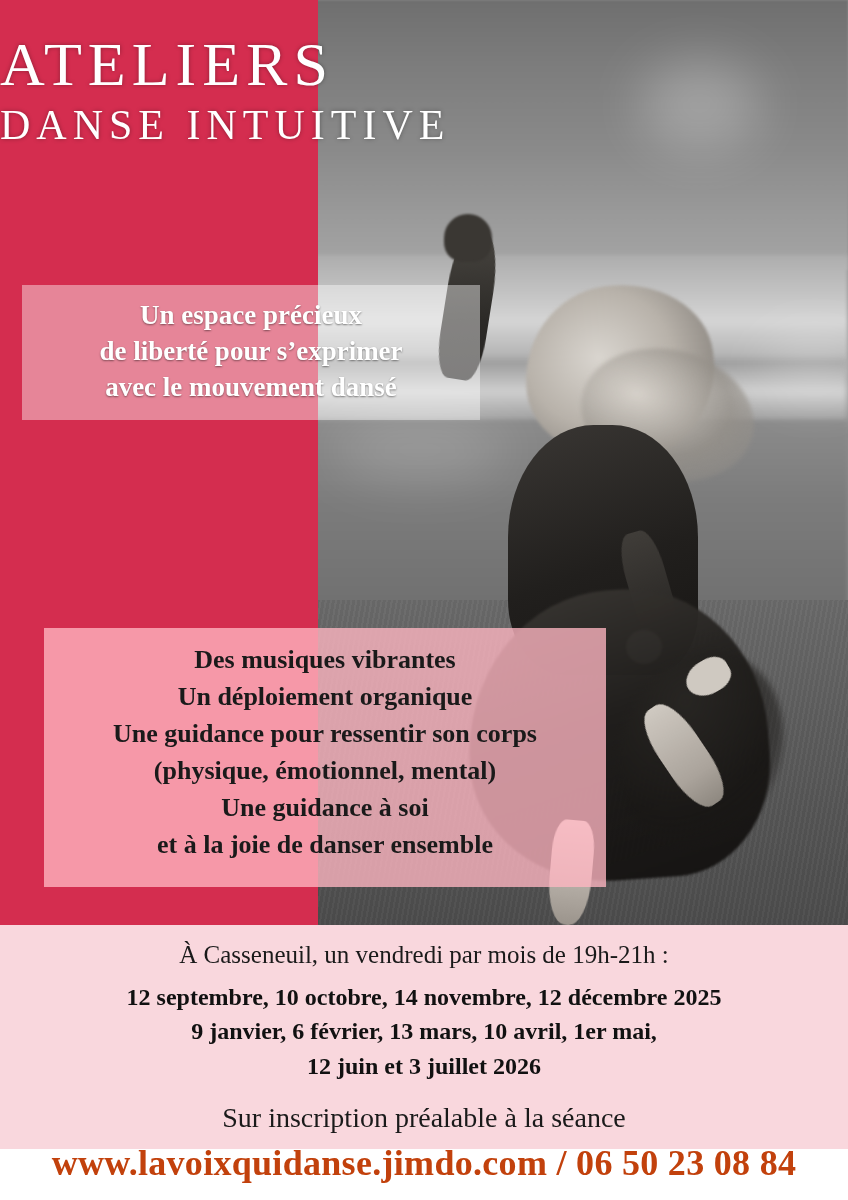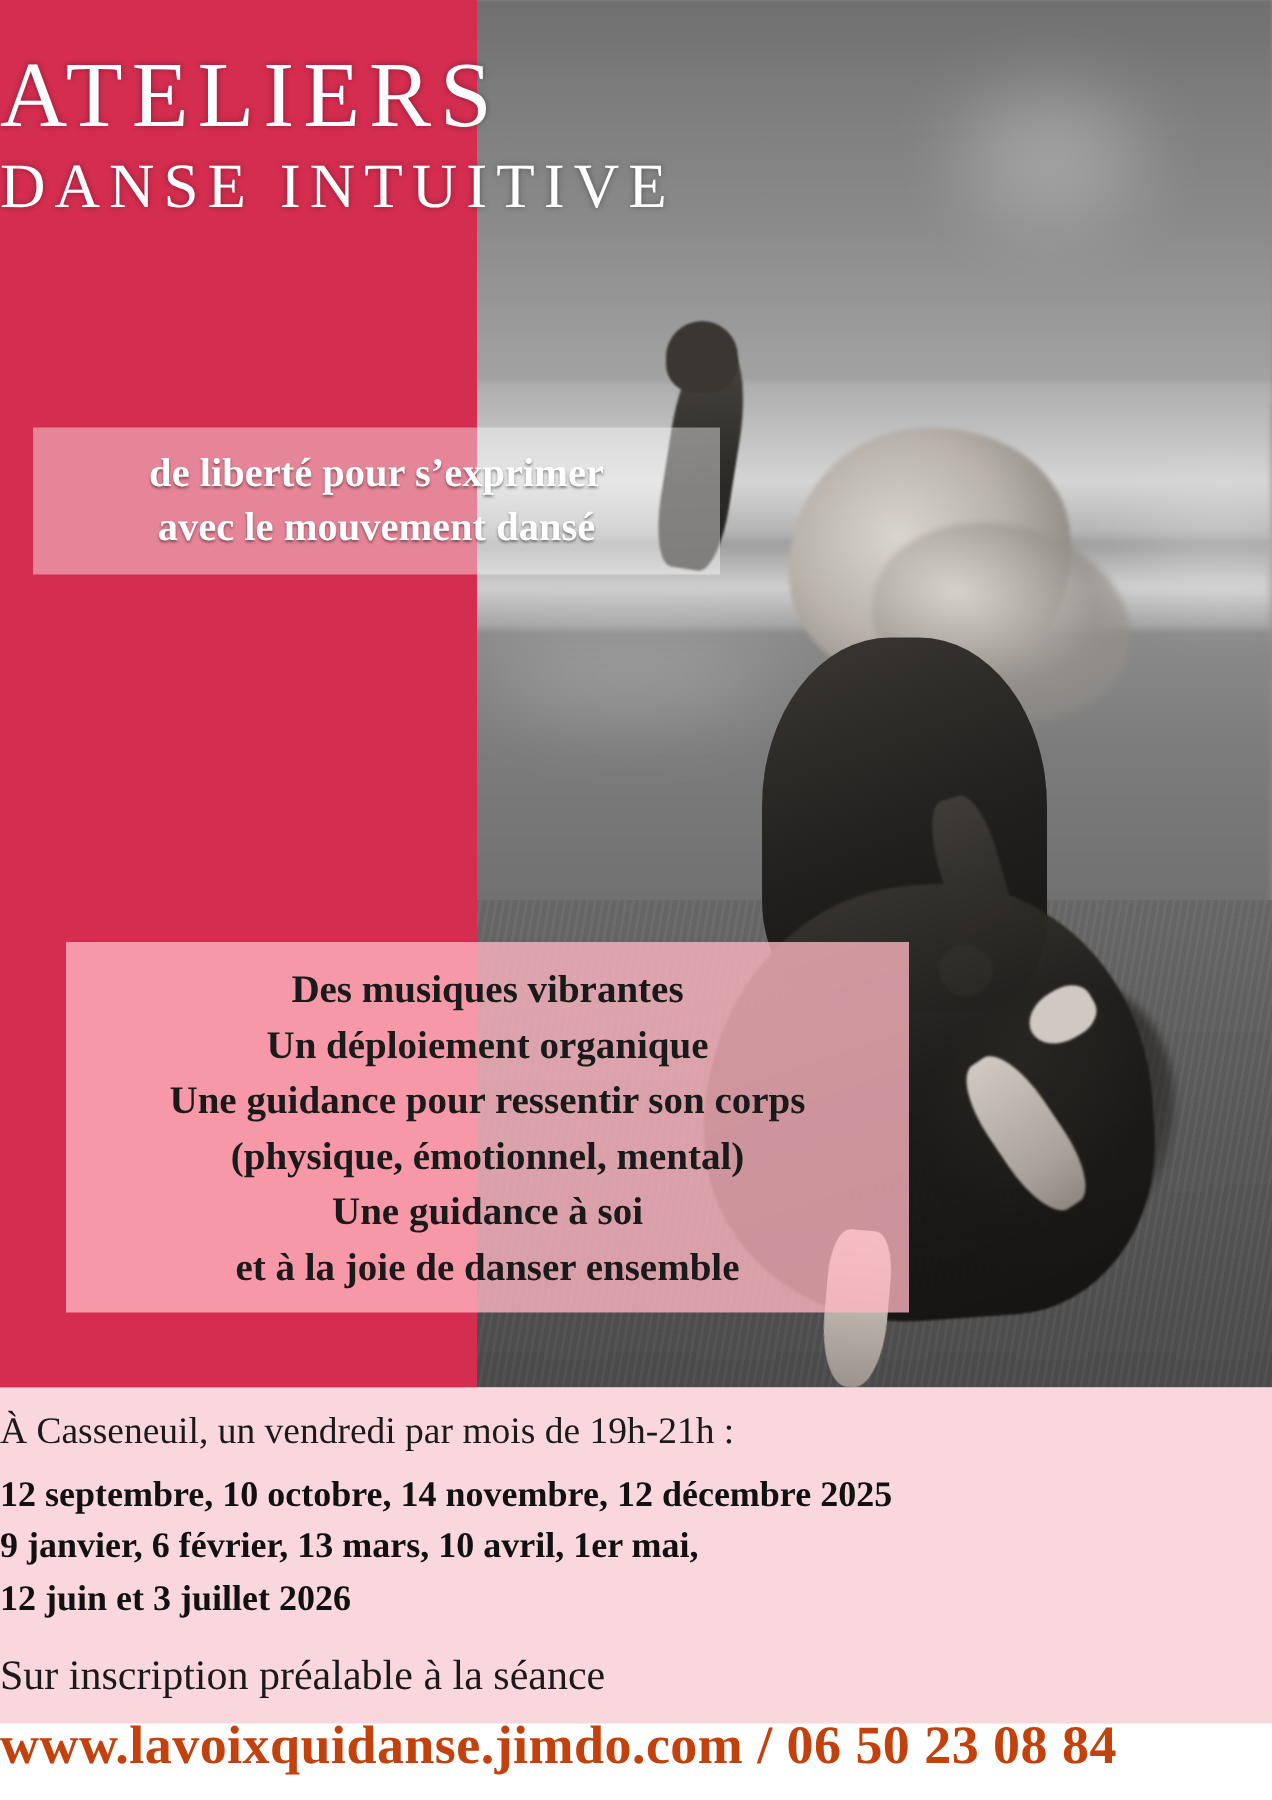--- a/index.html
+++ b/index.html
@@ -206,40 +206,40 @@
     text-align: center;
     text-shadow: 0 1px 2px rgba(0,0,0,.45);
   }
 
   
   .desc-box {
     position: absolute;
     left: 44px;
     top: 628px;
     width: 538px;
-    padding: 14px 12px 12px 12px;
+    padding: 14px 12px 24px 12px;
     background: rgba(255,182,193,0.78);
     z-index: 5;
   }
   .desc-box .line {
     color: #1a1a1a;
     font-weight: bold;
     font-size: 26px;
     line-height: 1.42;
     text-align: center;
   }
 
   
   .bottom-panel {
     position: absolute;
     left: 0; top: 925px;
     width: 848px;
     height: 224px;
     background: #f9d7dd;
-    text-align: left;
+    text-align: center;
   }
   .bp-intro {
     margin-top: 14px;
     font-size: 25px;
     color: #1a1a1a;
     line-height: 1.3;
   }
   .bp-dates {
     margin-top: 8px;
     font-size: 24px;
@@ -294,20 +294,21 @@
   </div>
 
   <div class="crimson-band"></div>
 
   <div class="title-block">
     <div class="title-line l1">ATELIERS</div>
     <div class="title-line l2">DANSE INTUITIVE</div>
   </div>
 
   <div class="subtitle-box">
+    <div class="line">Un espace précieux</div>
     <div class="line">de liberté pour s’exprimer</div>
     <div class="line">avec le mouvement dansé</div>
   </div>
 
   <div class="desc-box">
     <div class="line">Des musiques vibrantes</div>
     <div class="line">Un déploiement organique</div>
     <div class="line">Une guidance pour ressentir son corps</div>
     <div class="line">(physique, émotionnel, mental)</div>
     <div class="line">Une guidance à soi</div>

